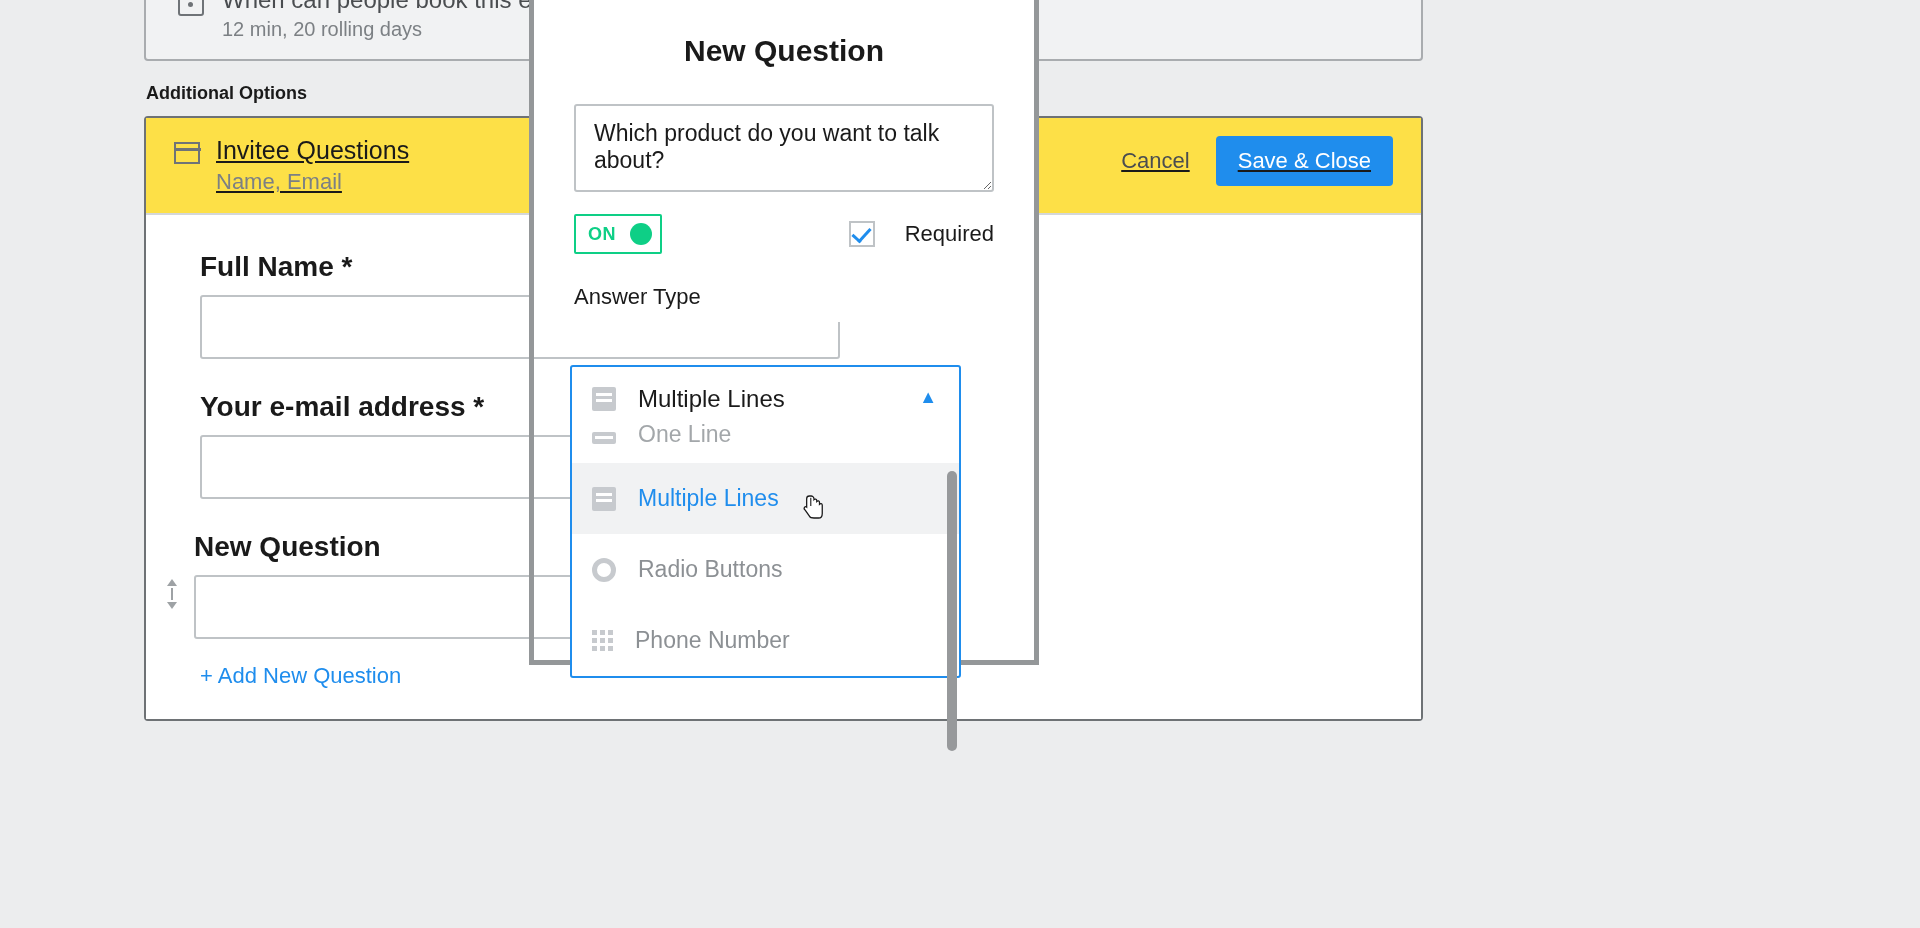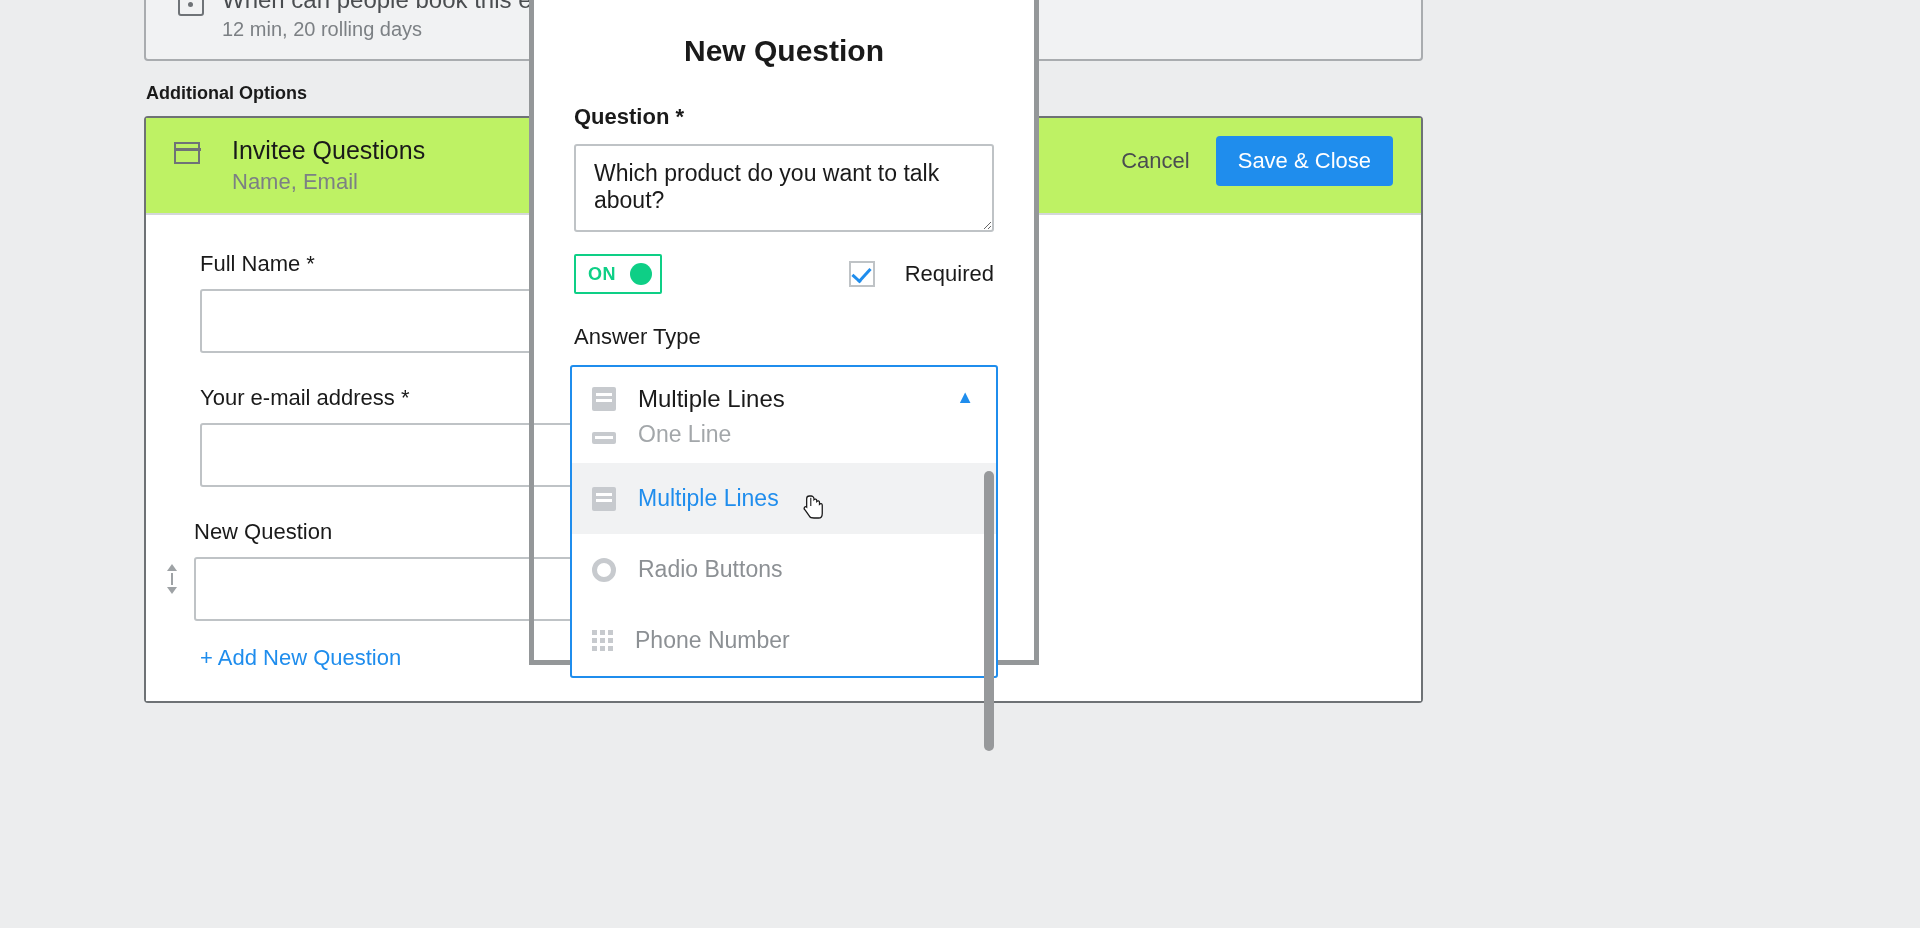--- a/index.html
+++ b/index.html
@@ -73,26 +73,27 @@
       margin: 22px 0 12px 2px;
     }
 
     .invitee-card {
       border: 2.5px solid #6e7275;
       border-radius: 4px;
       background: #fff;
     }
 
     .invitee-header {
-      background: #bef264;
+      background: #fde047;
       border-bottom: 2px solid #d4d7d9;
       padding: 18px 28px 18px 28px;
       display: flex;
       align-items: flex-start;
-      gap: 32px;
+      gap: 16px;
+      text-decoration: underline;
     }
     
     .form-icon {
       width: 26px;
       height: 22px;
       border: 2.5px solid #6f7377;
       position: relative;
       margin-top: 6px;
       flex-shrink: 0;
     }
@@ -133,23 +134,24 @@
       padding: 12px 22px;
       cursor: pointer;
     }
 
     .invitee-body {
       padding: 36px 54px 30px 54px;
       background:#fff;
     }
     
     .field-label {
-      font-size: 22px;
+      font-size: 28px;
       color: #1a1a1a;
       margin-bottom: 12px;
+      font-weight: bold;
     }
     .field-input {
       width: 100%;
       max-width: 640px;
       height: 64px;
       border: 2px solid #bfc3c6;
       border-radius: 3px;
       background:#fff;
       margin-bottom: 32px;
     }
@@ -255,21 +257,21 @@
 
     .at-label{
       font-size:22px;color:#1a1a1a;margin-bottom:12px;
     }
 
     
     .dd-wrap{
       position:absolute;
       left:570px;
       top:365px;
-      width:428px;
+      width:391px;
       background:#fff;
       border:2.5px solid #1f8ded;
       border-radius:3px;
     }
     .dd-closed-part{
       padding: 10px 20px 0 20px;
       border-bottom:1px solid transparent;
       position:relative;
     }
     .dd-row{
@@ -391,21 +393,20 @@
     </div>
   </div>
 
 </div>
 
 <div class="modal-shadow"></div>
 
 <div class="modal">
   <h2>New Question</h2>
 
-  <div class="m-label">Question *</div>
   <textarea class="q-textarea" style="">Which product do you want to talk about?</textarea>
 
   <div class="toggle-row">
     <div class="toggle">
       <span class="toggle-label">ON</span>
       <span class="toggle-knob"></span>
     </div>
     <div class="req-group">
       <div class="cbx"></div>
       <div class="req-label">Required</div>

